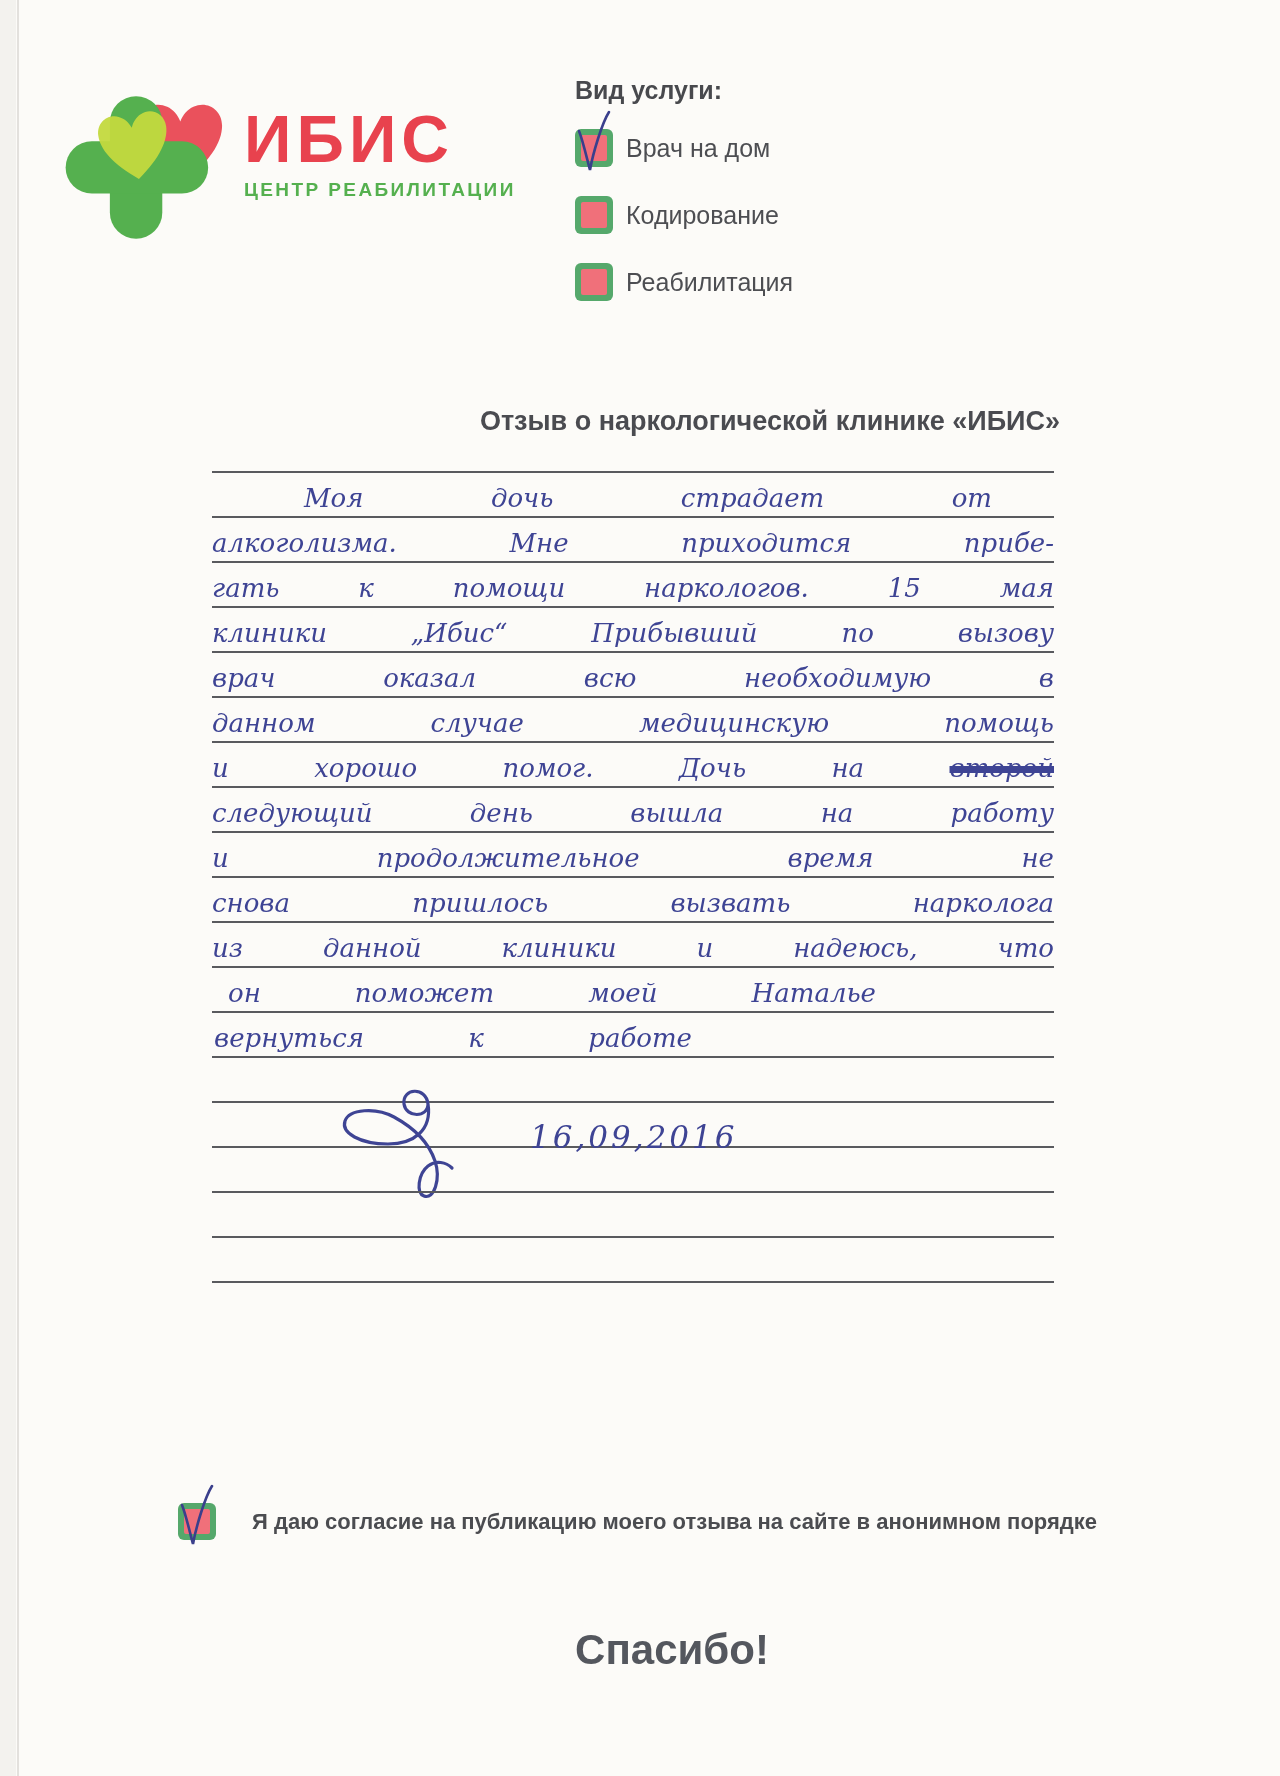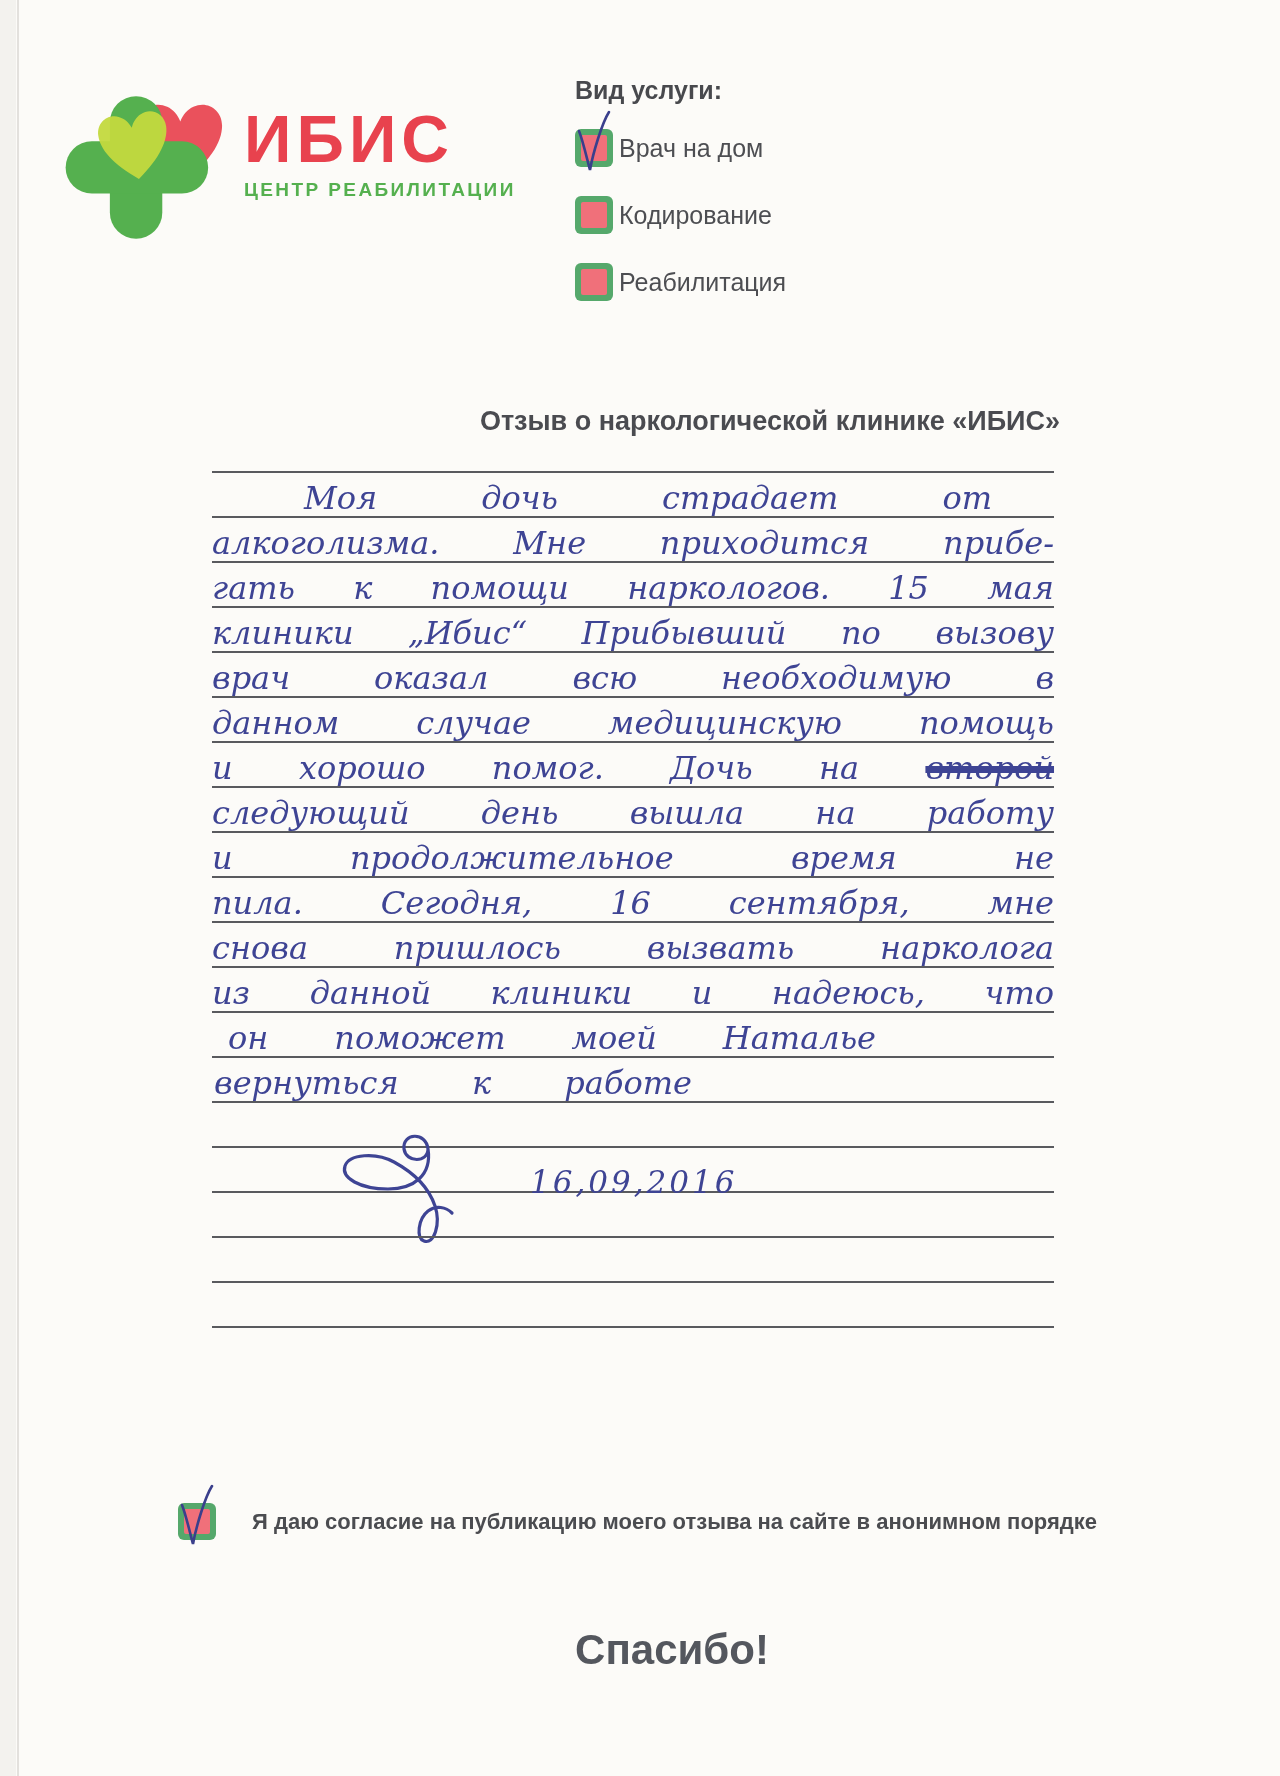--- a/index.html
+++ b/index.html
@@ -36,31 +36,31 @@
   .col-dependency{left:921px;}
   .opt-title{font-size:25px; font-weight:bold; color:#48494d; margin-bottom:24px;}
   .opt-row{display:flex; align-items:center; margin-bottom:29px; height:38px;}
   .cbx{position:relative; width:38px; height:38px; background:var(--cb-green);
     border-radius:6px; flex:0 0 38px;}
   .cbx::after{content:""; position:absolute; left:6px; top:6px; right:6px; bottom:6px;
     background:var(--cb-red); border-radius:2px;}
   .check{position:absolute; left:-3px; top:-20px; width:42px; height:66px; z-index:2;
     overflow:visible;}
   .check path{fill:none; stroke:#3a3f8c; stroke-width:2.6; stroke-linecap:round;}
-  .opt-label{font-size:25px; color:#4d4e52; margin-left:6px; white-space:nowrap;}
+  .opt-label{font-size:25px; color:#4d4e52; margin-left:13px; white-space:nowrap;}
 
   
   .review-title{position:absolute; top:406px; left:0; width:1060px; text-align:right;
     font-size:27px; font-weight:bold; color:#4a4b50;}
 
   
   .ruled{position:absolute; left:212px; top:428px; width:842px;}
   .row{position:relative; height:45px; border-bottom:2px solid var(--rule);}
   .t{height:42px; line-height:50px; text-align:justify; text-align-last:justify;
-    font-family:"DejaVu Serif",serif; font-style:italic; font-size:32px;
+    font-family:"DejaVu Serif",serif; font-style:italic; font-size:26px;
     color:var(--ink); word-spacing:9px; overflow:visible;}
   .t.first{width:688px; margin-left:92px;}
   .t.w75{width:648px; margin-left:16px;}
   .t.w55{width:478px; margin-left:2px;}
   .struck{text-decoration:line-through; text-decoration-thickness:7px;}
   .sig-row .date{position:absolute; left:318px; bottom:-9px;
     font-family:"DejaVu Serif",serif; font-style:italic; font-size:31px;
     color:var(--ink); letter-spacing:3px;}
   .signature{position:absolute; left:112px; bottom:-62px; width:172px; height:132px;
     overflow:visible;}
@@ -149,23 +149,20 @@
     <div class="row">
         <div class="t"><span class="hw">и хорошо помог. Дочь на</span> <span class="hw struck">второй</span></div>
       </div>
     <div class="row">
         <div class="t"><span class="hw">следующий день вышла на работу</span></div>
       </div>
     <div class="row">
         <div class="t"><span class="hw">и продолжительное время не</span></div>
       </div>
     <div class="row">
-        <div class="t"><span class="hw">пила. Сегодня, 16 сентября, мне</span></div>
-      </div>
-    <div class="row">
         <div class="t"><span class="hw">снова пришлось вызвать нарколога</span></div>
       </div>
     <div class="row">
         <div class="t"><span class="hw">из данной клиники и надеюсь, что</span></div>
       </div>
     <div class="row">
         <div class="t w75"><span class="hw">он поможет моей Наталье</span></div>
       </div>
     <div class="row">
         <div class="t w55"><span class="hw">вернуться к работе</span></div>

